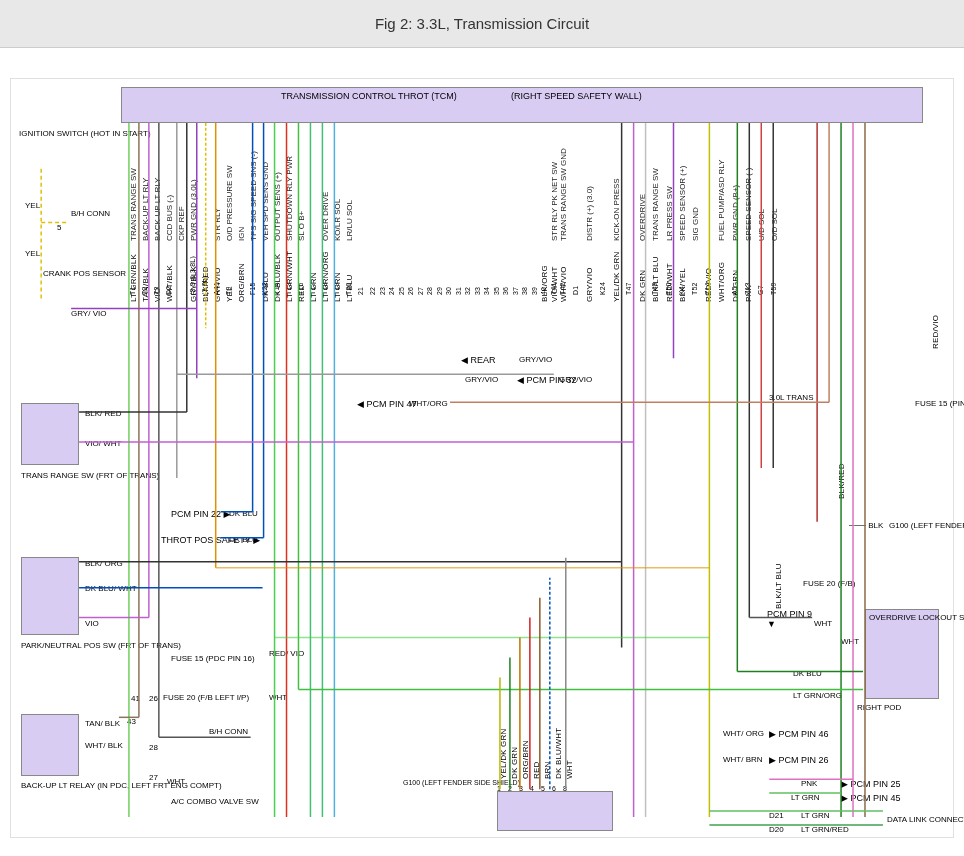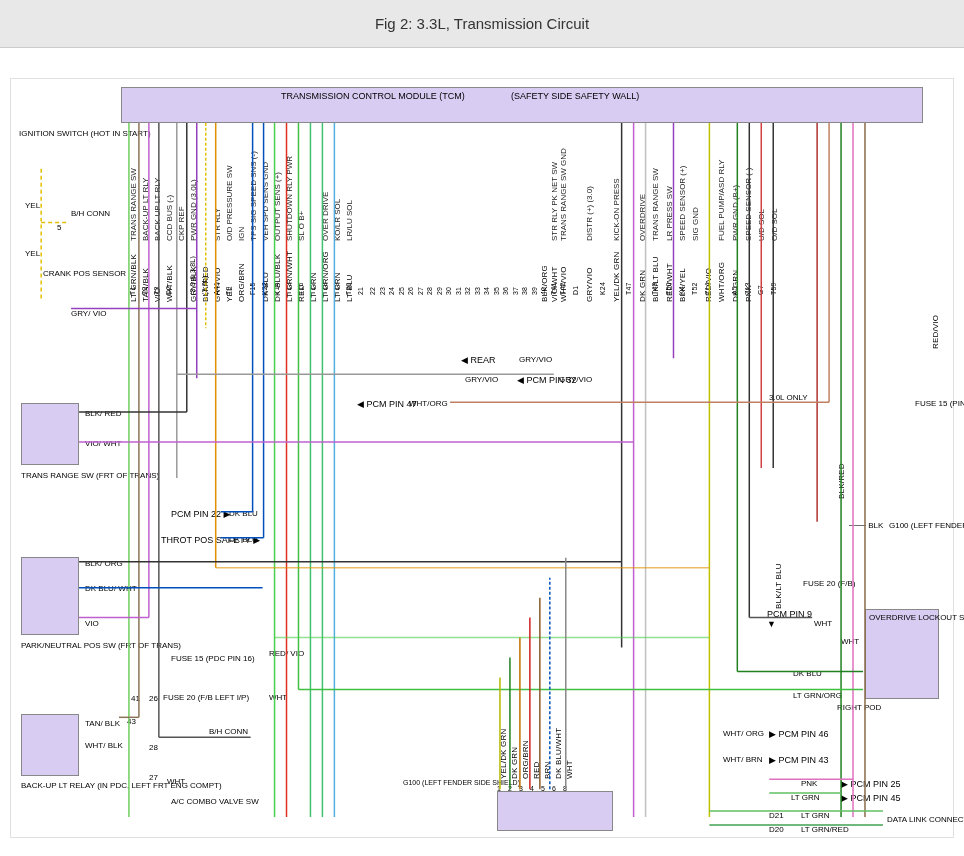--- a/index.html
+++ b/index.html
@@ -22,22 +22,22 @@
 </head>
 <body>
 
 <div class="header">
   <span>Fig 2: 3.3L, Transmission Circuit</span>
 </div>
 
 <div class="diagram-area">
 
   <div class="tcm-box"></div>
-  <div class="tcm-title">TRANSMISSION CONTROL MODULE (TCM)</div>
-  <div class="tcm-side">(SAFETY SIDE SAFETY WALL)</div>
+  <div class="tcm-title">TRANSMISSION CONTROL THROT (TCM)</div>
+  <div class="tcm-side">(RIGHT SPEED SAFETY WALL)</div>
 
   <div class="small-text" style="top:50px; left:8px; width:50px;">IGNITION SWITCH (HOT IN START)</div>
   <div class="small-text" style="top:122px; left:14px;">YEL</div>
   <div class="small-text" style="top:144px; left:46px;">5</div>
   <div class="small-text" style="top:130px; left:60px;">B/H CONN</div>
   <div class="small-text" style="top:170px; left:14px;">YEL</div>
   <div class="small-text" style="top:190px; left:32px; width:45px;">CRANK POS SENSOR</div>
   <div class="small-text" style="top:230px; left:60px; width:30px;">GRY/ VIO</div>
 
   <div class="pins-row" id="signals">
@@ -170,30 +170,30 @@
   <div class="small-text" style="top:540px; left:74px;">VIO</div>
   <div class="small-text" style="top:562px; left:10px; width:90px;">PARK/NEUTRAL POS SW (FRT OF TRANS)</div>
 
   <div class="component-box" style="top:635px; left:10px; width:58px; height:62px;"></div>
   <div class="small-text" style="top:640px; left:74px; width:30px;">TAN/ BLK</div>
   <div class="small-text" style="top:662px; left:74px; width:30px;">WHT/ BLK</div>
   <div class="small-text" style="top:702px; left:10px; width:90px;">BACK-UP LT RELAY (IN PDC, LEFT FRT ENG COMPT)</div>
 
   <div class="component-box" style="top:530px; left:854px; width:74px; height:90px;"></div>
   <div class="small-text" style="top:534px; left:858px; width:68px;">OVERDRIVE LOCKOUT SWITCH &amp; LAMP</div>
-  <div class="small-text" style="top:624px; left:826px;">RIGHT POD</div>
+  <div class="small-text" style="top:624px; left:846px;">RIGHT POD</div>
 
   <div class="small-text arrow" style="top:276px; left:450px;">◀ <span>REAR</span></div>
   <div class="small-text" style="top:276px; left:508px;">GRY/VIO</div>
   <div class="small-text" style="top:296px; left:454px;">GRY/VIO</div>
   <div class="small-text arrow" style="top:296px; left:506px; width:28px;">◀ <span>PCM PIN 32</span></div>
   <div class="small-text" style="top:296px; left:548px;">GRY/VIO</div>
   <div class="small-text arrow" style="top:320px; left:346px; width:28px;">◀ <span>PCM PIN 47</span></div>
   <div class="small-text" style="top:320px; left:398px;">WHT/ORG</div>
-  <div class="small-text" style="top:314px; left:758px;">3.0L ONLY</div>
+  <div class="small-text" style="top:314px; left:758px;">3.0L TRANS</div>
 
   <div class="small-text arrow" style="top:430px; left:160px; width:55px;"><span>PCM PIN 22</span> ▶</div>
   <div class="small-text" style="top:430px; left:218px;">DK BLU</div>
   <div class="small-text arrow" style="top:456px; left:150px; width:65px;"><span>THROT POS SAFETY</span> ▶</div>
   <div class="small-text" style="top:456px; left:218px;">DK BLU</div>
 
   <div class="small-text" style="top:442px; left:838px;">─── <span>BLK</span></div>
   <div class="small-text" style="top:442px; left:878px; width:62px;">G100    (LEFT FENDER SHIELD REAR OF BATTERY)</div>
   <div class="vert-label" style="top:420px; left:826px;">BLK/RED</div>
   <div class="small-text" style="top:320px; left:904px; width:40px;">FUSE 15 (PIN 16 PDC)</div>
@@ -221,21 +221,21 @@
   <div class="small-text" style="top:638px; left:116px;">43</div>
   <div class="small-text" style="top:664px; left:138px;">28</div>
   <div class="small-text" style="top:694px; left:138px;">27</div>
 
   <div class="small-text tiny" style="top:700px; left:392px; width:50px;">G100 (LEFT FENDER SIDE SHIELD)</div>
   <div class="small-text" style="top:740px; left:496px;">S SW</div>
 
   <div class="small-text" style="top:650px; left:712px; width:30px;">WHT/ ORG</div>
   <div class="small-text" style="top:676px; left:712px; width:30px;">WHT/ BRN</div>
   <div class="small-text arrow" style="top:650px; left:758px;">▶ <span>PCM PIN 46</span></div>
-  <div class="small-text arrow" style="top:676px; left:758px;">▶ <span>PCM PIN 43</span></div>
+  <div class="small-text arrow" style="top:676px; left:758px;">▶ <span>PCM PIN 26</span></div>
   <div class="small-text" style="top:700px; left:790px;">PNK</div>
   <div class="small-text arrow" style="top:700px; left:830px;">▶ <span>PCM PIN 25</span></div>
   <div class="small-text" style="top:714px; left:780px;">LT GRN</div>
   <div class="small-text arrow" style="top:714px; left:830px;">▶ <span>PCM PIN 45</span></div>
   <div class="small-text" style="top:732px; left:758px;">D21</div>
   <div class="small-text" style="top:732px; left:790px;">LT GRN</div>
   <div class="small-text" style="top:746px; left:758px;">D20</div>
   <div class="small-text" style="top:746px; left:790px;">LT GRN/RED</div>
   <div class="small-text" style="top:736px; left:876px; width:60px;">DATA LINK CONNECTER</div>
 

